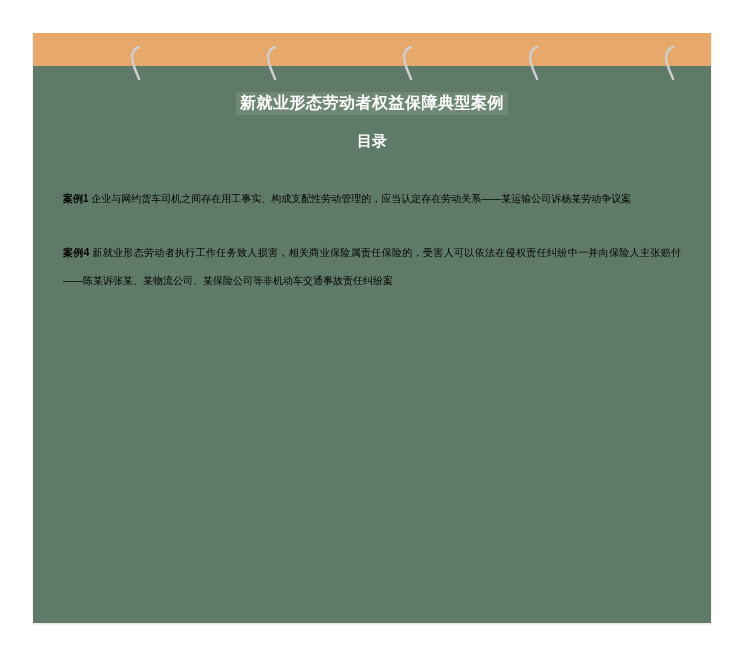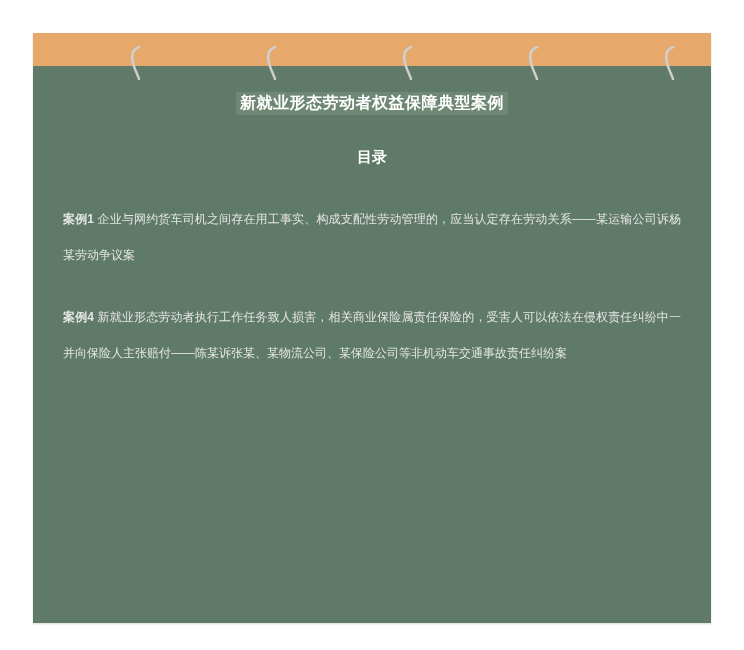--- a/index.html
+++ b/index.html
@@ -72,29 +72,29 @@
     padding: 1px 4px;
   }
   .title-wrap {
     text-align: center;
   }
   .toc-label {
     text-align: center;
     font-size: 15px;
     font-weight: bold;
     color: #ffffff;
-    margin-top: 33px;
+    margin-top: 17px;
   }
   .case-list {
     margin-top: 34px;
   }
   .case-item {
-    font-size: 12px;
-    line-height: 36px;
-    color: #e5e5e5;
+    font-size: 10px;
+    line-height: 28px;
+    color: #000000;
     margin-bottom: 26px;
     text-align: justify;
   }
   .case-item:last-child { margin-bottom: 12px; }
   .case-no {
     font-weight: bold;
   }
 </style>
 </head>
 <body>

